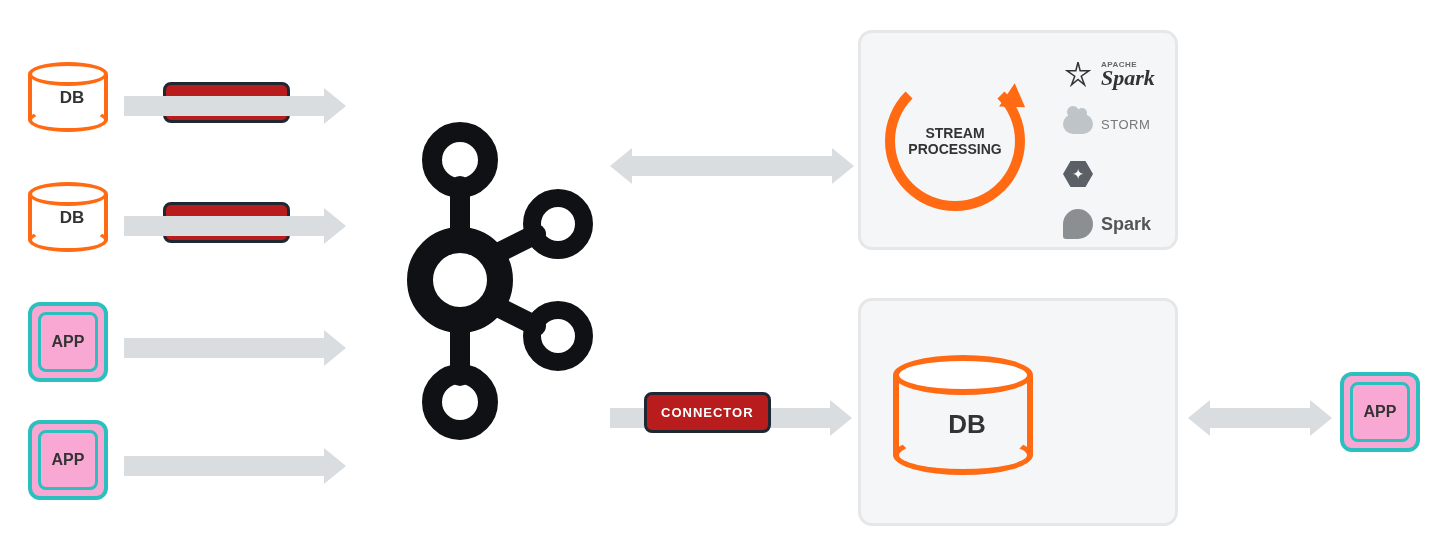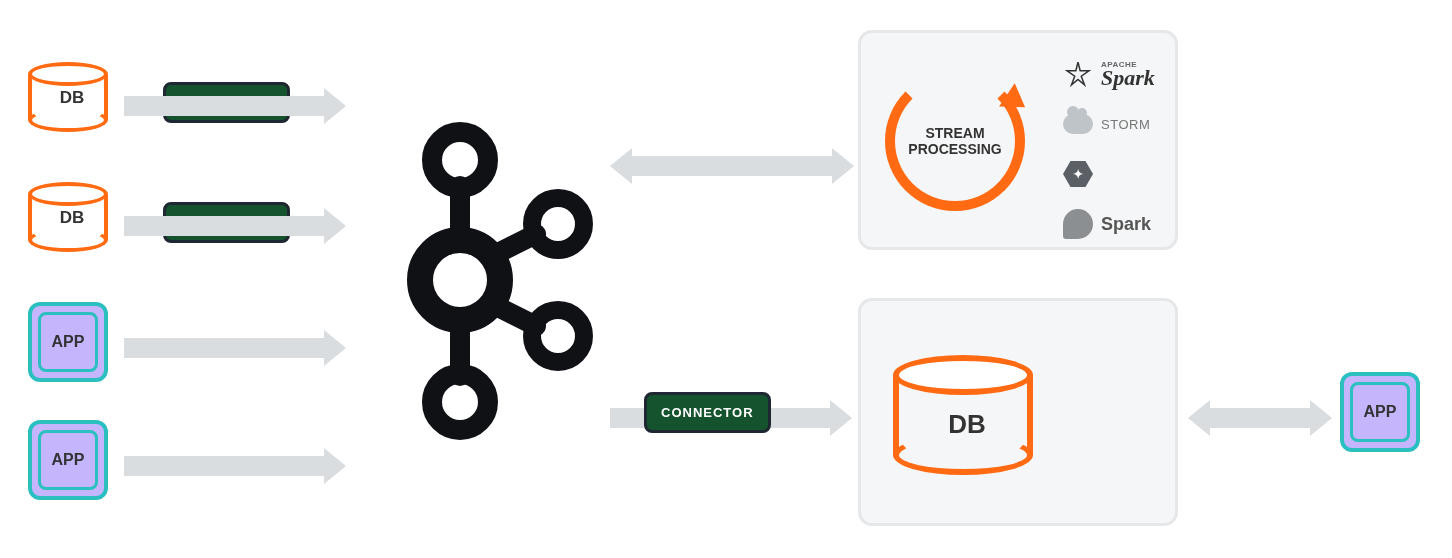--- a/index.html
+++ b/index.html
@@ -37,35 +37,35 @@
     border-top-color: transparent;
   }
   .db-cyl .lbl {
     position:absolute; left:0; top:26px; width:80px; text-align:center;
     font-weight:800; font-size:17px; color:#333;padding-left:8px;
   }
   
   .app-tile {
     width: 80px; height:80px;
     border: 4px solid #2bbfbf; border-radius: 12px;
-    position: relative; background:#c4b5fd;
+    position: relative; background:#f9a8d4;
   }
   .app-tile::before {
     content:""; position:absolute; left:6px; top:6px; right:6px; bottom:6px;
     border: 3px solid #2bbfbf; border-radius: 8px;
   }
   .app-tile .lbl {
     position:absolute; left:0; top:0; width:100%; height:100%;
     display:flex; align-items:center; justify-content:center;
     font-weight:800; font-size:16px; color:#333;
   }
   
   .pill {
     position:absolute;
-    background:#14532d; color:#fff; font-weight:800;
+    background:#b91c1c; color:#fff; font-weight:800;
     font-size:13px; letter-spacing:1px;
     padding: 10px 14px; border-radius:8px; border:3px solid #1f2733;
   }
   
   .arrow {
     position:absolute; display:flex; align-items:center;
   }
   .arrow .shaft {
     height: 20px; background:#d9dde0;
   }

